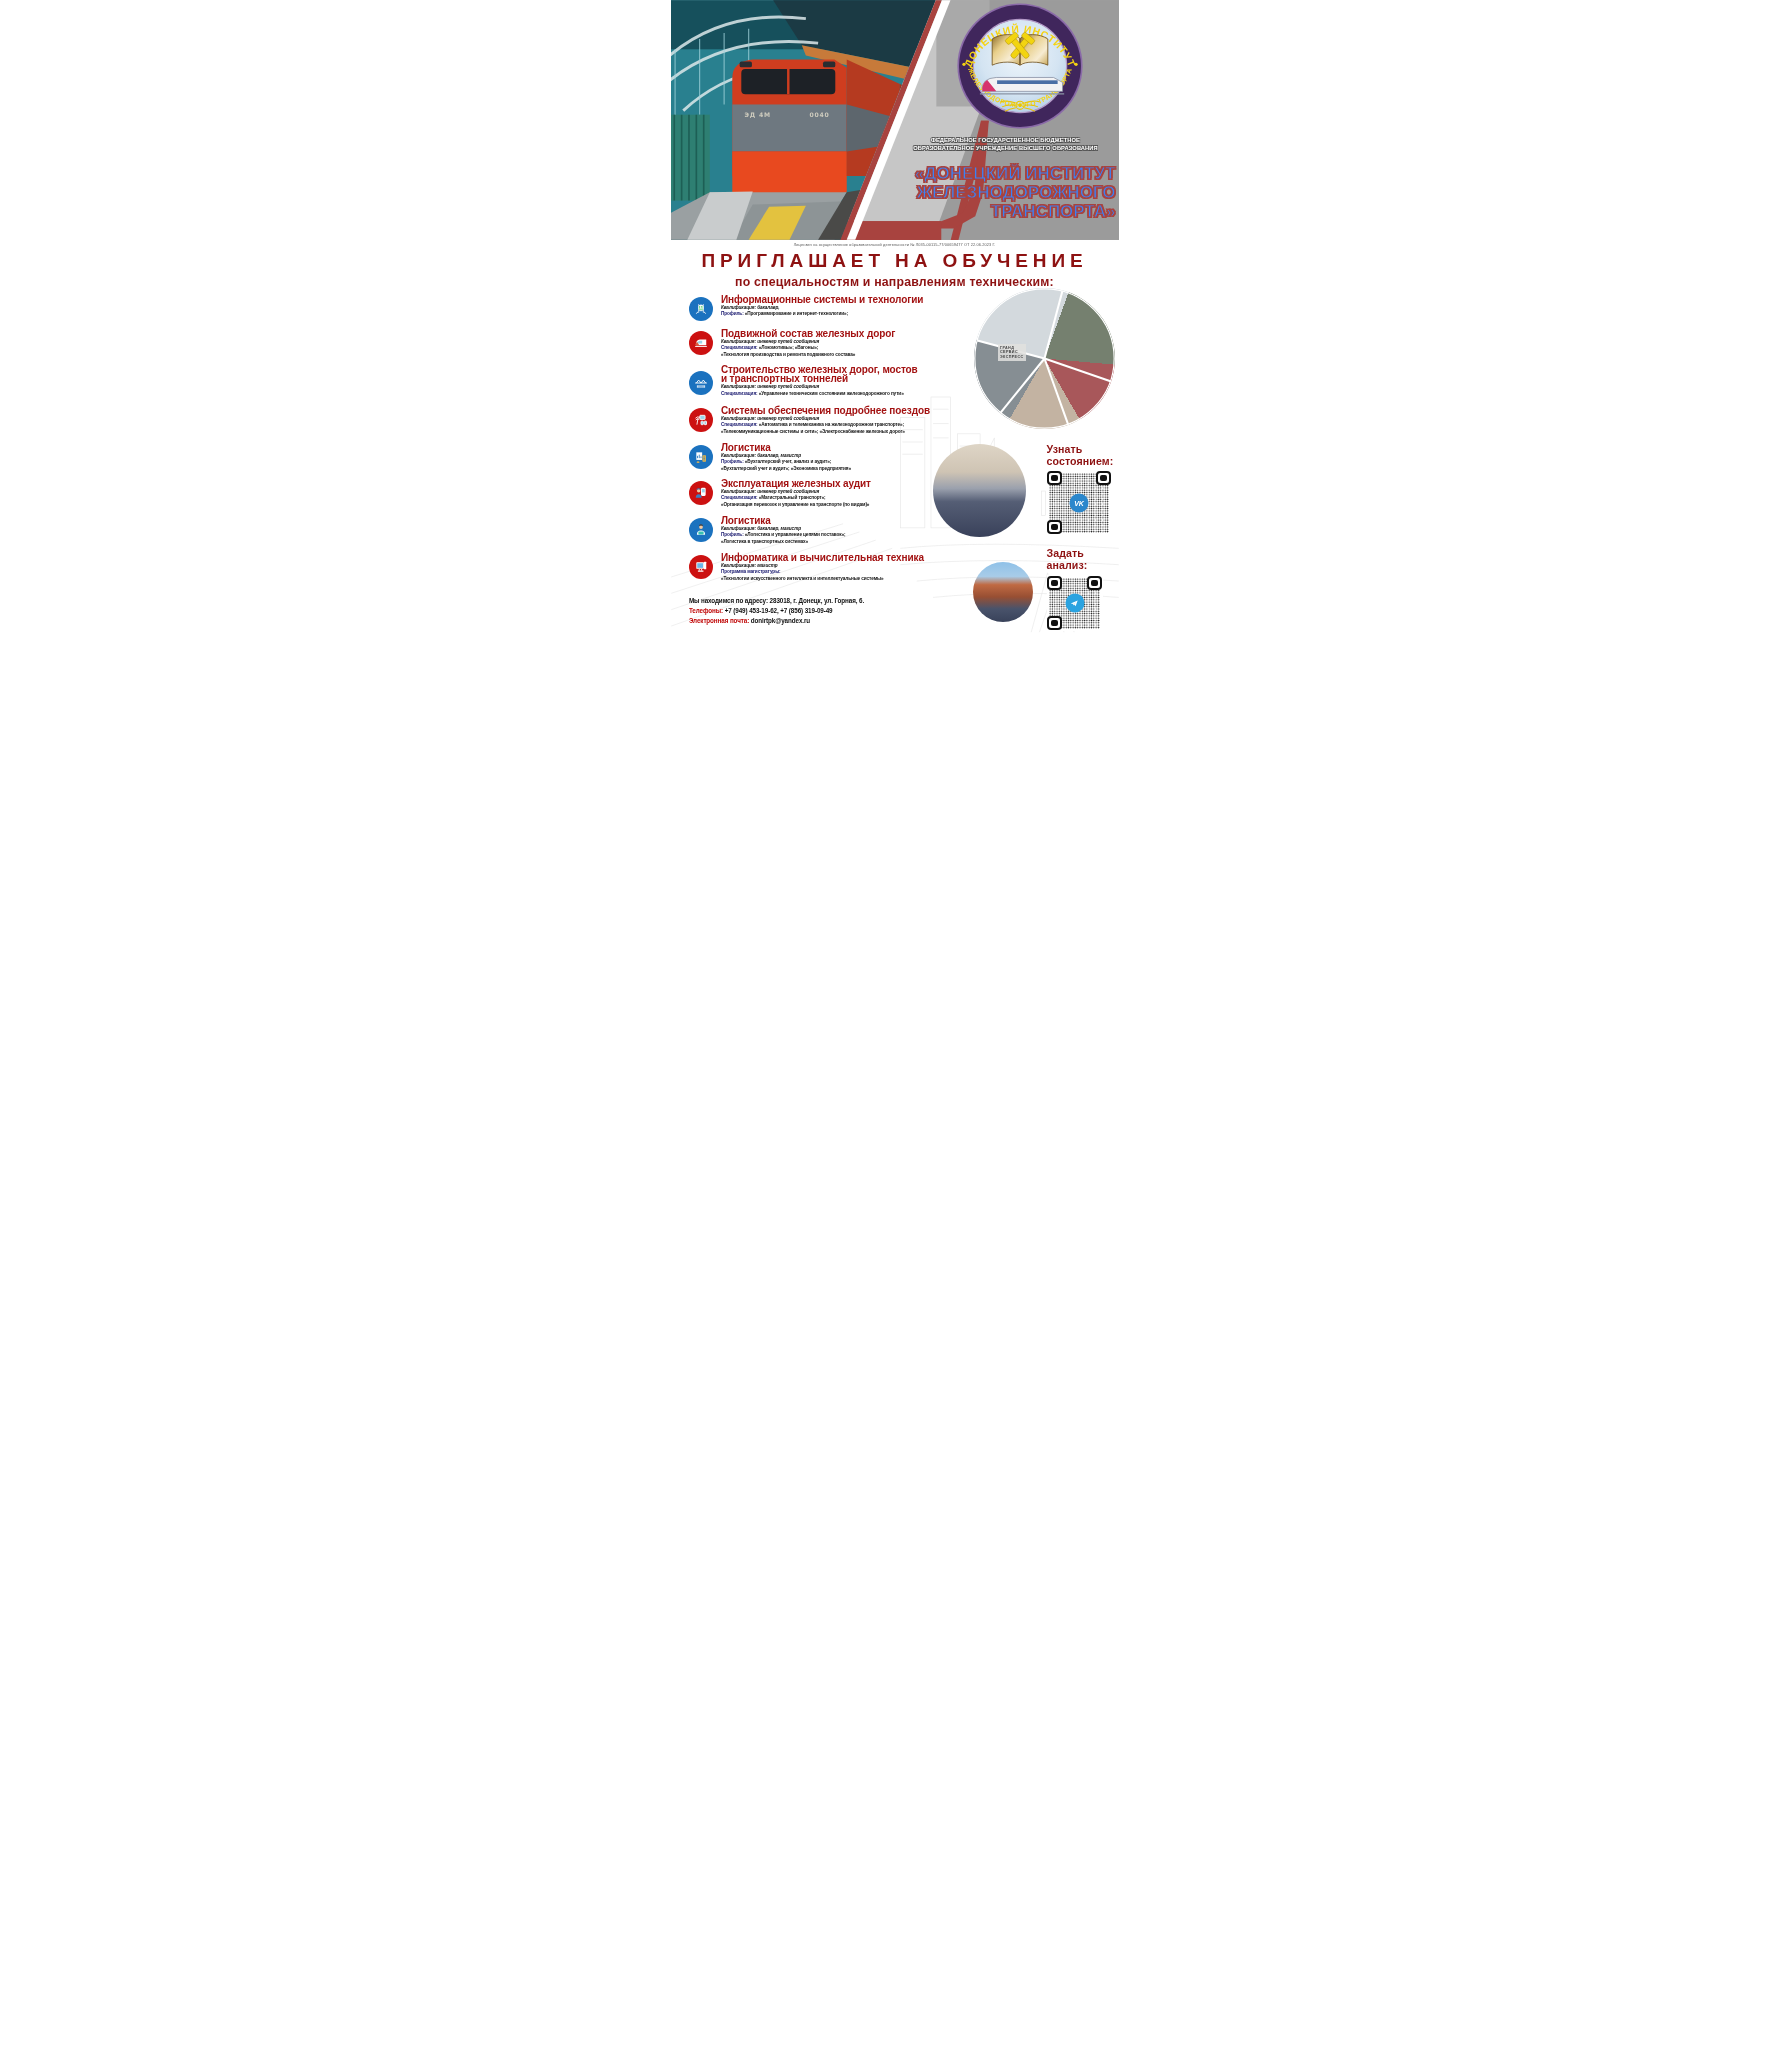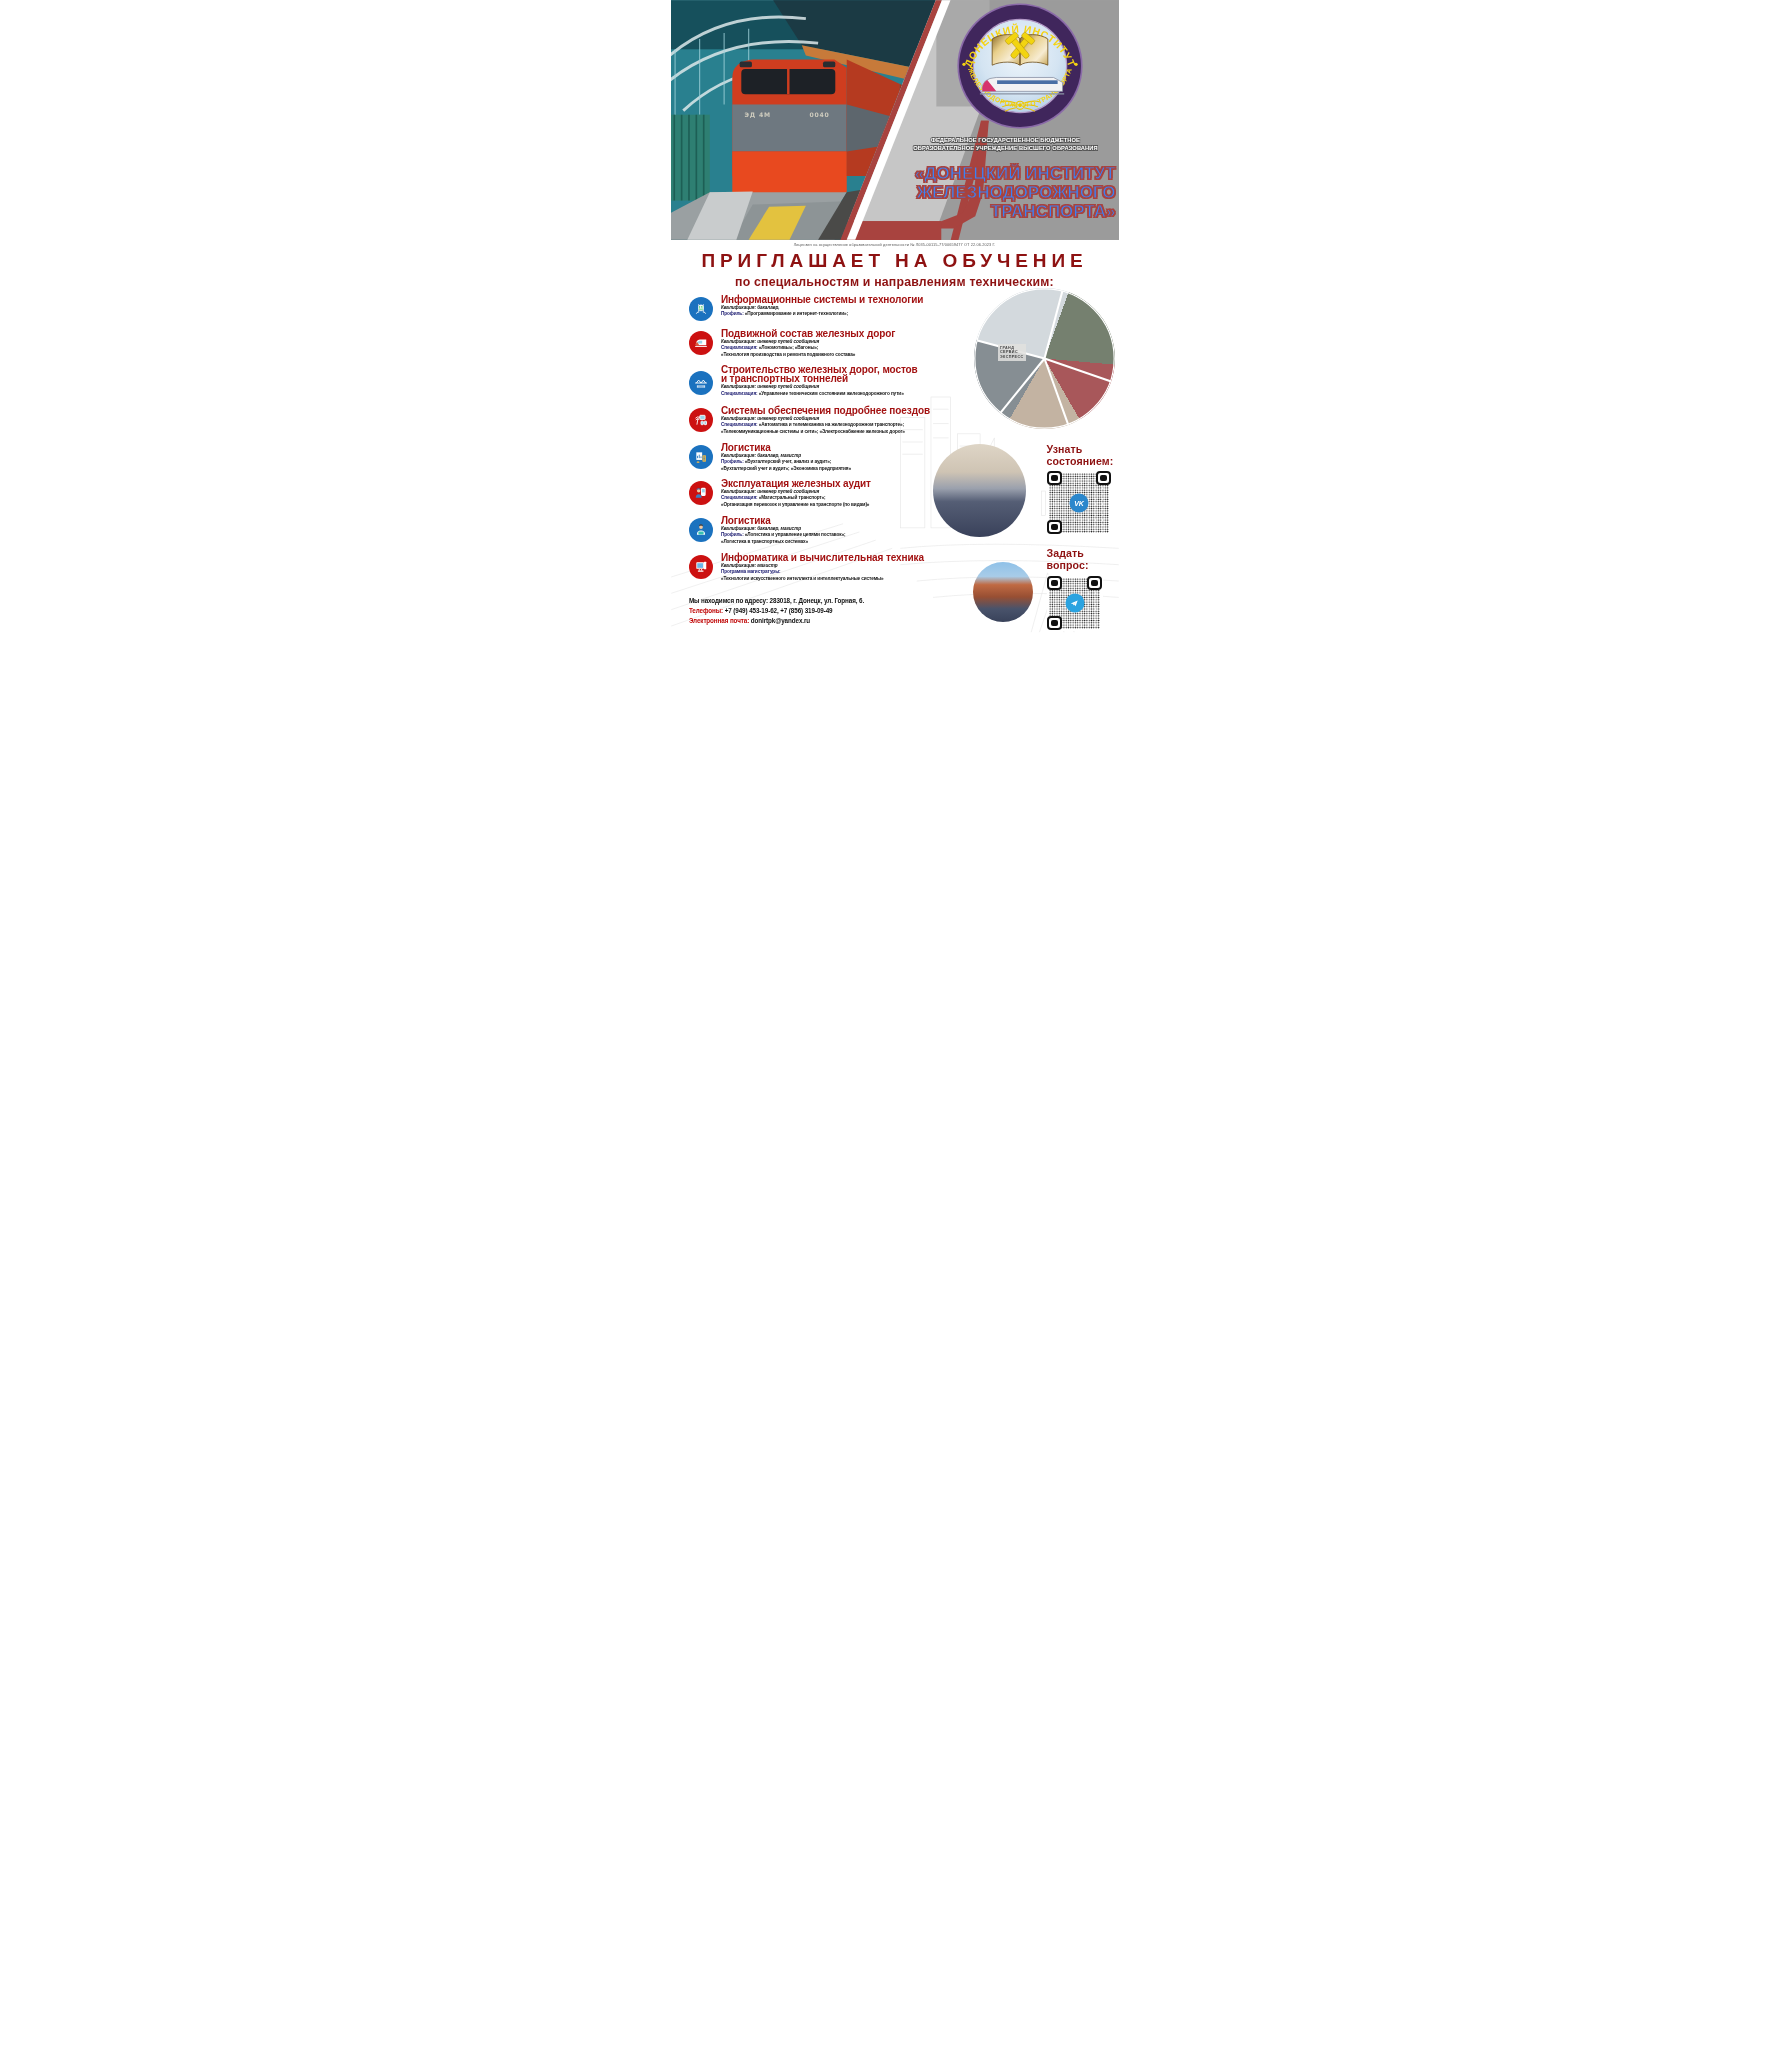--- a/index.html
+++ b/index.html
@@ -406,21 +406,21 @@
 состоянием:</div>
   <div class="qr" style="top:470px; width:65px; height:65px">
     <div class="dots"></div>
     <div class="f tl"></div>
       <div class="f tr"></div>
       <div class="f bl"></div>
     <div class="logo-c vk-c">VK</div>
   </div>
 
   <div class="qr-title" style="top:547px">Задать
-вопрос:</div>
+анализ:</div>
   <div class="qr" style="top:575px; width:56px; height:56px">
     <div class="dots"></div>
     <div class="f tl"></div>
       <div class="f tr"></div>
       <div class="f bl"></div>
     <div class="logo-c" style="background:#2ba3e0">
       <svg width="9.8" height="9.8" viewBox="0 0 24 24">
           <path d="M3,12 L20,5 L15,19 L11.5,14.5 L9,17 L9,13.5 Z" fill="#fff"></path>
           <path d="M11.5,14.5 L17,8 L9,13.5 Z" fill="#cfe8f7"></path>
         </svg>

